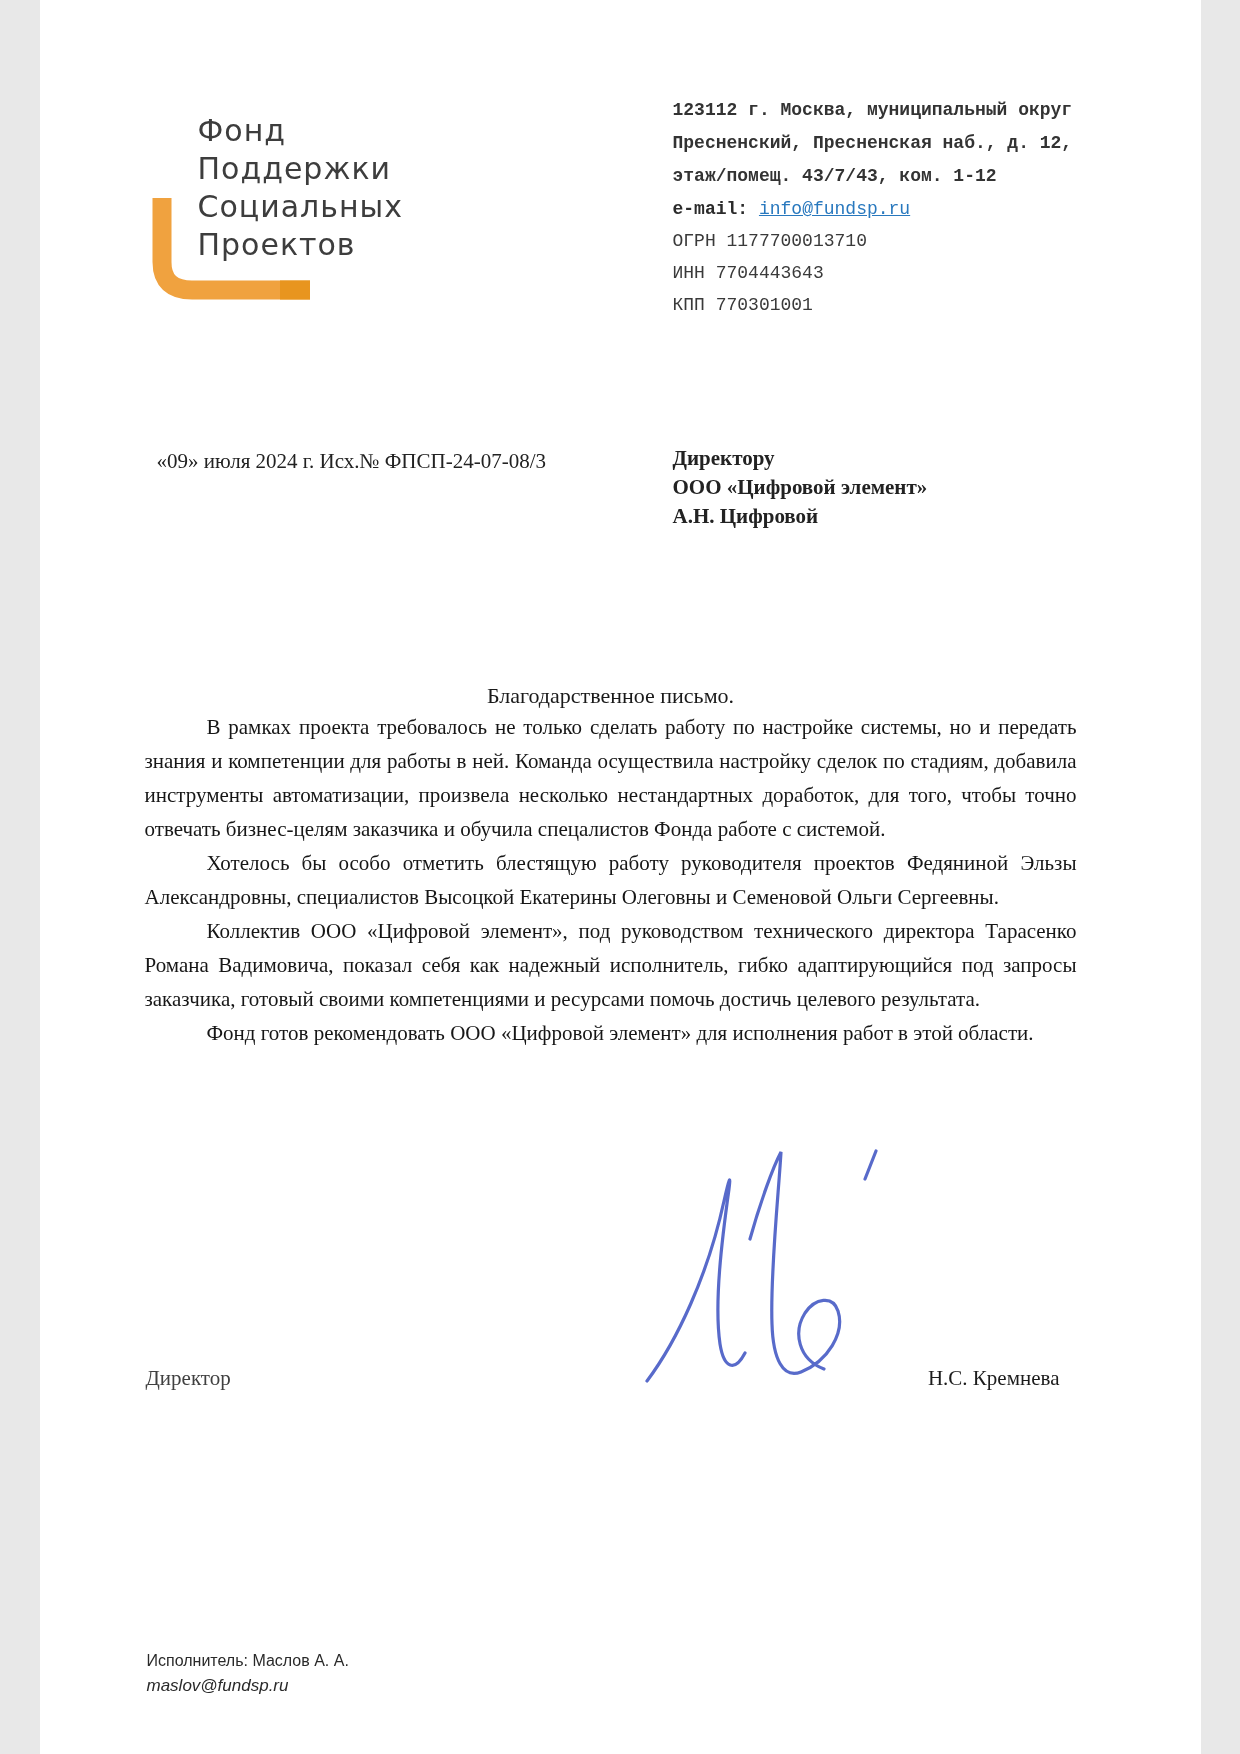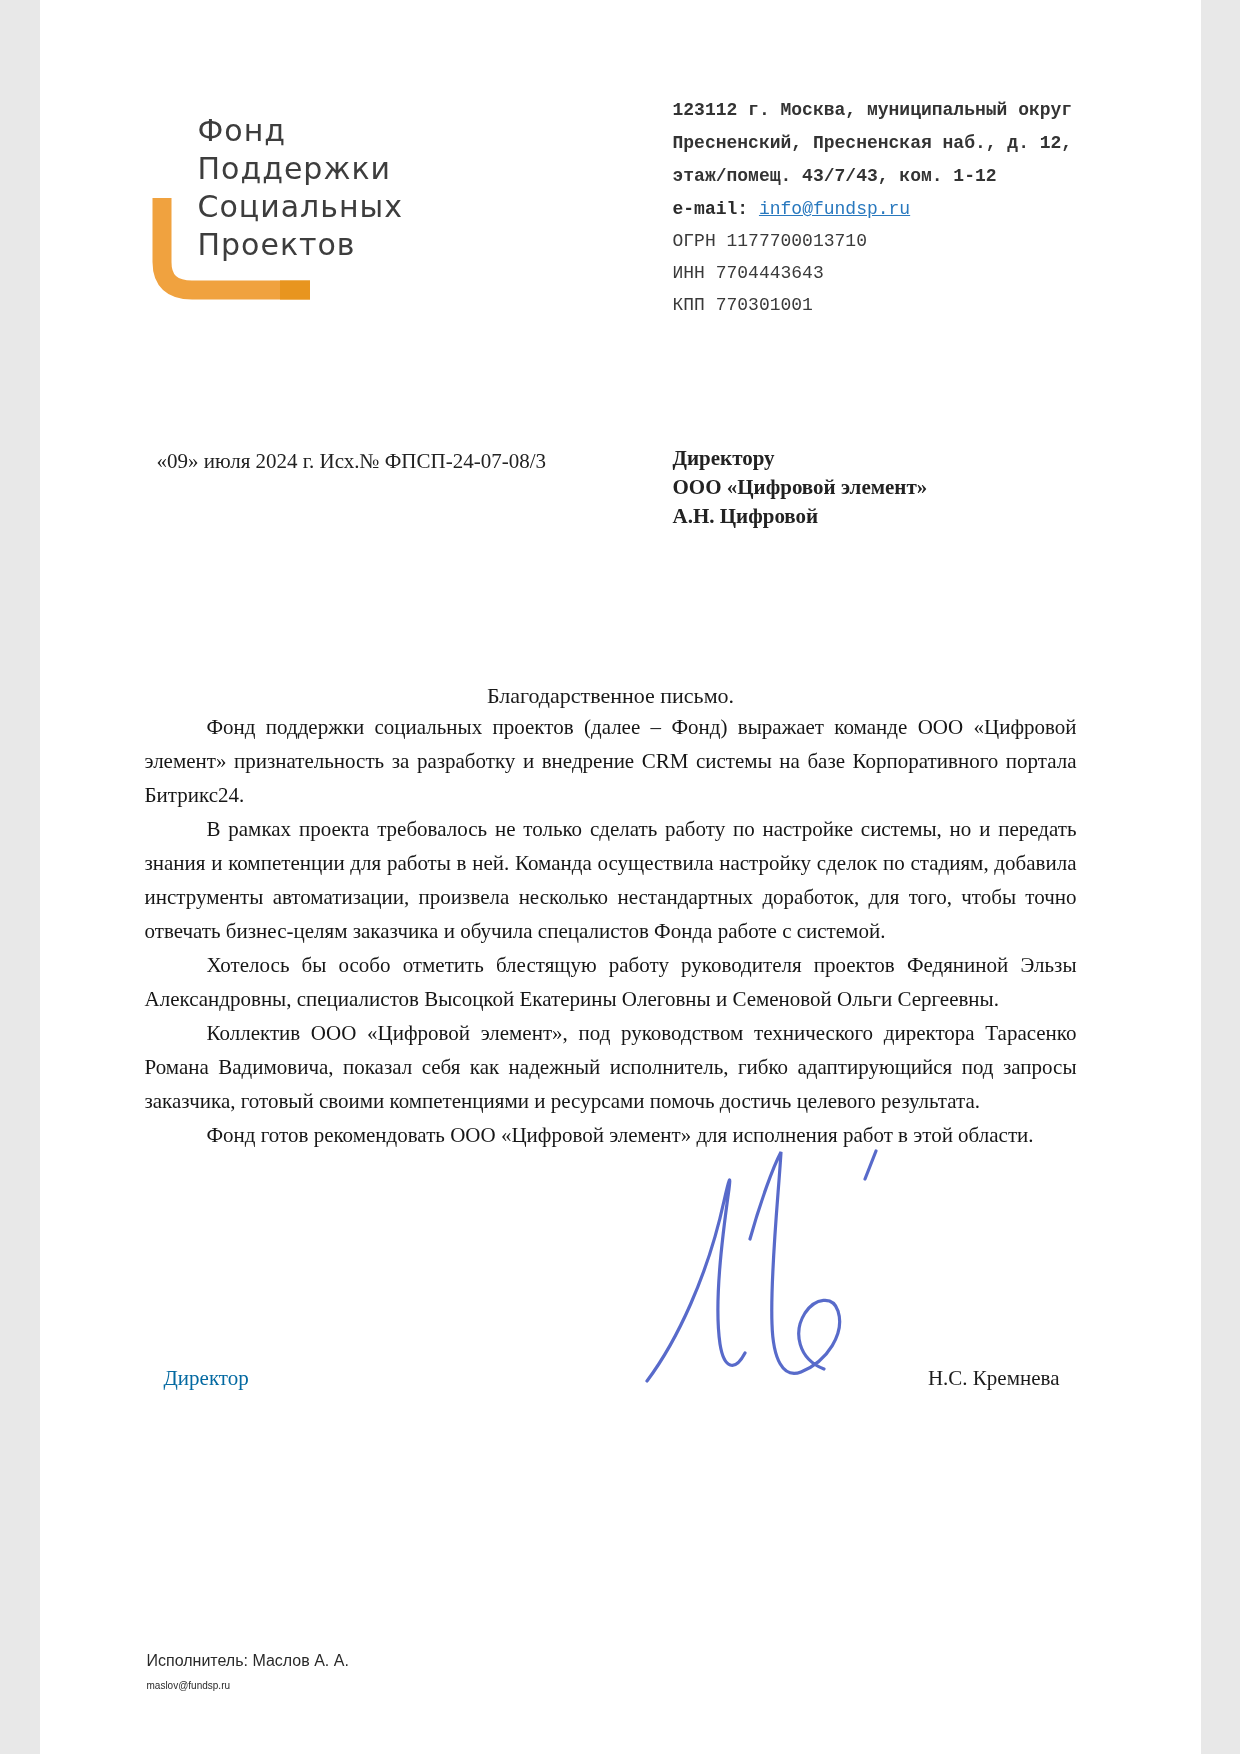--- a/index.html
+++ b/index.html
@@ -55,37 +55,37 @@
   }
   .body-text {
     position:absolute; left:105px; top:710px; width:932px;
     font-size:21px; line-height:34px;
     text-align:justify; color:#161616;
   }
   .body-text p { margin:0; text-indent:62px; }
 
   
   .sig-label {
-    position:absolute; left:124px; top:1366px;
-    font-size:21px; color:#0369a1;
+    position:absolute; left:106px; top:1366px;
+    font-size:21px; color:#404040;
   }
   .sig-name {
     position:absolute; left:105px; top:1366px; width:915px;
     text-align:right; font-size:21px; color:#1c1c1c;
   }
   .sig-image { position:absolute; left:592px; top:1143px; }
 
   
   .footer-block {
     position:absolute; left:107px; top:1648px;
     font-family:"Liberation Sans","DejaVu Sans",sans-serif;
     color:#2a2a2a;
   }
   .footer-line1 { font-size:16px; line-height:26px; }
-  .footer-line2 { font-size:10px; line-height:24px; }
+  .footer-line2 { font-size:17px; line-height:24px;font-style:italic; }
 </style>
 </head>
 <body>
 
 <div class="page">
 
   <div class="logo-block">
     <svg class="logo-bracket" width="170" height="110" viewBox="0 0 170 110">
       <path d="M10 0 L10 64 Q10 92 40 92 L158 92" fill="none" stroke="#F0A23F" stroke-width="19" stroke-linecap="butt"></path>
       <rect x="128" y="82.5" width="30" height="19" fill="#E8951F"></rect>
@@ -119,21 +119,20 @@
 
   <div class="recipient-block">
     <div>Директору</div>
     <div>ООО «Цифровой элемент»</div>
     <div>А.Н. Цифровой</div>
   </div>
 
   <div class="doc-title">Благодарственное письмо.</div>
 
   <div class="body-text">
-    <p>Фонд поддержки социальных проектов (далее – Фонд) выражает команде ООО «Цифровой элемент» признательность за разработку и внедрение CRM системы на базе Корпоративного портала Битрикс24.</p>
     <p>В рамках проекта требовалось не только сделать работу по настройке системы, но и передать знания и компетенции для работы в ней. Команда осуществила настройку сделок по стадиям, добавила инструменты автоматизации, произвела несколько нестандартных доработок, для того, чтобы точно отвечать бизнес-целям заказчика и обучила спецалистов Фонда работе с системой.</p>
     <p>Хотелось бы особо отметить блестящую работу руководителя проектов Федяниной Эльзы Александровны, специалистов Высоцкой Екатерины Олеговны и Семеновой Ольги Сергеевны.</p>
     <p>Коллектив ООО «Цифровой элемент», под руководством технического директора Тарасенко Романа Вадимовича, показал себя как надежный исполнитель, гибко адаптирующийся под запросы заказчика, готовый своими компетенциями и ресурсами помочь достичь целевого результата.</p>
     <p>Фонд готов рекомендовать ООО «Цифровой элемент» для исполнения работ в этой области.</p>
   </div>
 
   <div class="sig-label">Директор</div>
 
   <svg class="sig-image" width="270" height="280" viewBox="0 0 270 280">
     <g fill="none" stroke="#4a5ec6" stroke-width="3.2" stroke-linecap="round" opacity="0.92">

